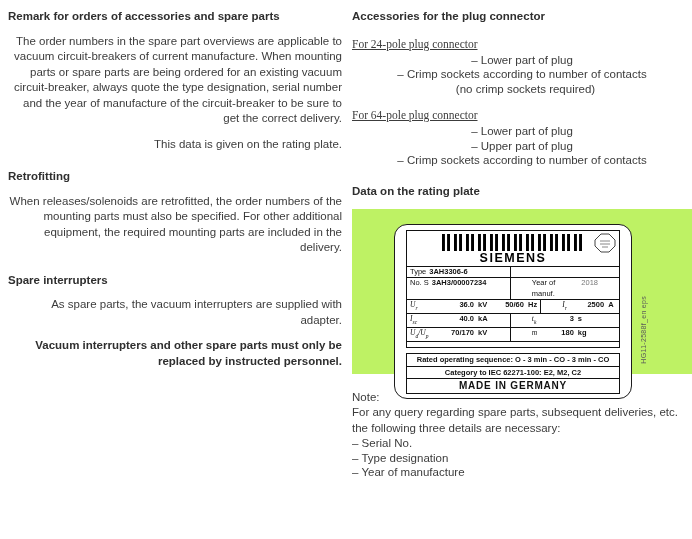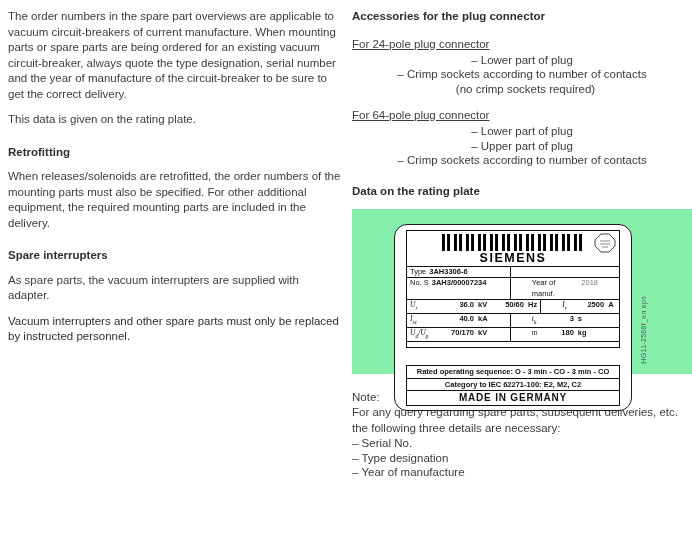--- a/index.html
+++ b/index.html
@@ -3,28 +3,28 @@
 <meta charset="utf-8">
 <style>
   html,body{margin:0;padding:0;background:#ffffff;}
   .page{position:relative;width:692px;height:539px;box-sizing:border-box;background:#fff;
         display:flex;gap:10px;padding:9px 0 0 8px;overflow:hidden;
         font-family:"Liberation Sans",sans-serif;font-size:11.5px;line-height:15.5px;color:#3c3c3c;}
   .col-left{width:334px;flex:0 0 auto;}
   .col-right{width:340px;flex:0 0 auto;}
   .heading{font-weight:700;color:#2f2f2f;margin:0 0 9px 0;}
   .heading.mt{margin-top:17px;}
-  .para{margin:0 0 10px 0;}
-  .para.bold{font-weight:400;color:#2f2f2f;margin-top:9px;}
-  .group-title{text-decoration:underline;margin:12px 0 1px 0;}
+  .para{margin:0 0 10px 0;text-align:right;}
+  .para.bold{font-weight:700;color:#2f2f2f;margin-top:9px;}
+  .group-title{text-decoration:underline;margin:12px 0 1px 0;font-family:Liberation Serif, serif;}
   .list{margin:0;text-align:center;}
   .list-item{line-height:14.3px;}
   .list-item.cont{padding-left:7px;}
   
-  .panel{position:relative;width:340px;height:165px;background:#86efac;margin-top:9px;}
+  .panel{position:relative;width:340px;height:165px;background:#bef264;margin-top:9px;}
   .plate{position:absolute;left:42px;top:15px;width:238px;background:#fff;border:1.5px solid #1c1c1c;
          border-radius:13px;box-sizing:border-box;padding:5px 11px 4px 11px;}
   .ptable{border:1px solid #111;color:#111;font-size:7.5px;line-height:10.5px;}
   .phead{position:relative;text-align:center;padding:3px 0 1px 0;}
   .barcode{width:142px;height:17px;margin:0 auto;
      background:
        repeating-linear-gradient(90deg,#000 0 2px,transparent 2px 6px),
        repeating-linear-gradient(90deg,#111 0 3px,#fff 3px 5px,#111 5px 6px,#fff 6px 12px);}
   .brand{font-weight:700;font-size:12.5px;line-height:14px;letter-spacing:1.5px;color:#000;}
   .seal{position:absolute;right:3px;top:2px;}
@@ -36,35 +36,36 @@
   .gray-val{color:#777;margin-left:4px;}
   .symwrap{flex:0 0 28px;font-family:"Liberation Serif",serif;font-style:italic;}
   .symwrap.narrow{flex:0 0 16px;}
   .symwrap sub{font-size:5.5px;}
   .val{flex:0 0 36px;text-align:right;font-weight:700;}
   .val.narrow{flex:0 0 26px;}
   .unit{margin-left:4px;font-weight:700;}
   .extra{margin-left:18px;font-weight:700;}
   .empty-row{height:5px;border-top:1px solid #111;}
   .tgap{height:5px;}
-  .bblock{border:1px solid #111;color:#111;margin-top:12px;}
+  .bblock{border:1px solid #111;color:#111;}
   .brow{text-align:center;font-weight:700;font-size:7.5px;line-height:11.5px;border-top:1px solid #111;}
   .brow:first-child{border-top:none;}
   .brow.made{font-size:10px;line-height:14px;letter-spacing:0.8px;}
   .fig-code{position:absolute;left:288px;bottom:10px;writing-mode:vertical-rl;transform:rotate(180deg);
             font-size:7px;line-height:8px;color:#5a5a5a;letter-spacing:0.3px;}
   .note{margin-top:16px;}
   .note-line{display:block;}
 </style>
 </head>
 <body>
 
 <div class="page">
 
   <div class="col-left">
+    <div class="heading">Remark for orders of accessories and spare parts</div>
     <p class="para">The order numbers in the spare part overviews are applicable to vacuum circuit-breakers of current manufacture. When mounting parts or spare parts are being ordered for an existing vacuum circuit-breaker, always quote the type designation, serial number and the year of manufacture of the circuit-breaker to be sure to get the correct delivery.</p>
     <p class="para">This data is given on the rating plate.</p>
     <div class="heading mt">Retrofitting</div>
     <p class="para">When releases/solenoids are retrofitted, the order numbers of the mounting parts must also be specified. For other additional equipment, the required mounting parts are included in the delivery.</p>
     <div class="heading mt">Spare interrupters</div>
     <p class="para">As spare parts, the vacuum interrupters are supplied with adapter.</p>
     <p class="para bold">Vacuum interrupters and other spare parts must only be replaced by instructed personnel.</p>
   </div>
 
   <div class="col-right">

